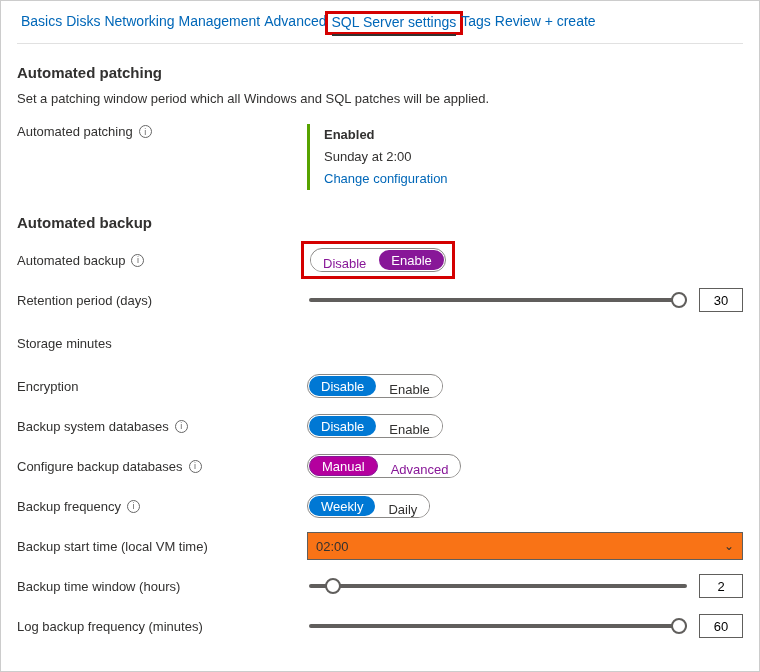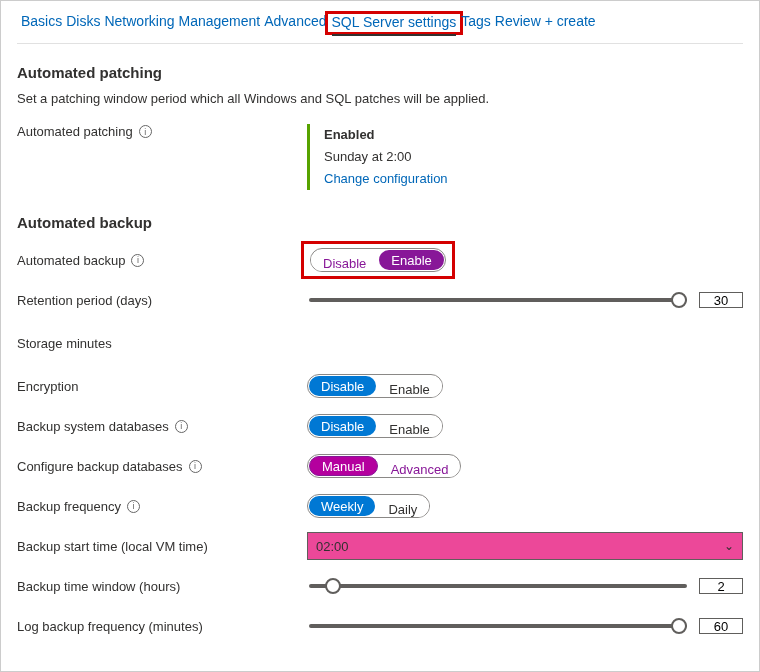--- a/index.html
+++ b/index.html
@@ -160,38 +160,38 @@
   }
   .slider::-moz-range-thumb {
     width:16px; height:16px;
     border-radius:50%;
     background:#fff;
     border:2px solid #605e5c;
     cursor:pointer;
   }
   .slider-val {
     width:44px;
-    height:16px;
+    height:24px;
     border:1px solid #605e5c;
     text-align:center;
     font-size:13px;
     padding:2px;
   }
 
   .selectbox {
     width: 100%;
     height: 28px;
     border: 1px solid #605e5c;
     padding: 0 8px;
     font-size: 13px;
     display:flex;
     align-items:center;
     justify-content:space-between;
     cursor:pointer;
-    background:#ec4899;
+    background:#f97316;
   }
   .chev { font-size:12px; color:#323130; }
 </style>
 </head>
 <body>
 
 <div class="page">
 
   <div class="tabs">
     <div class="tab">Basics</div>

